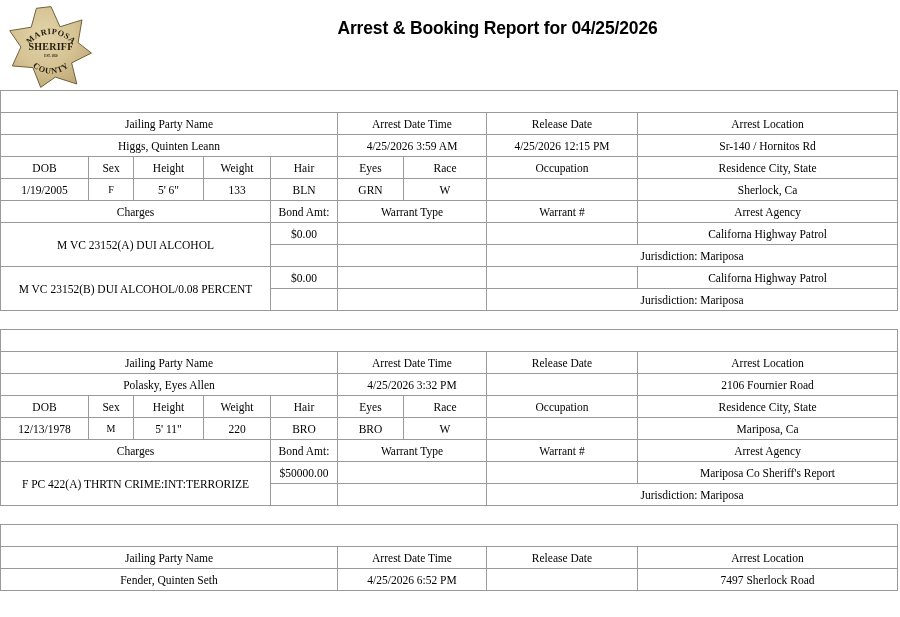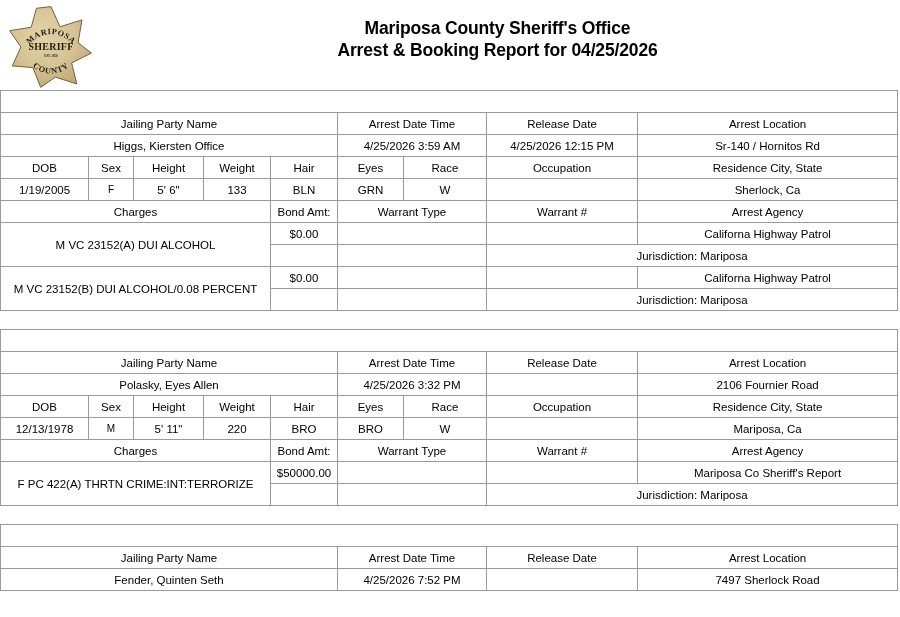--- a/index.html
+++ b/index.html
@@ -49,20 +49,21 @@
     width: 897px;
     margin: 0 0 0 0;
   }
   .booking + .booking { margin-top: 18px; }
 
   table.b-table {
     border-collapse: collapse;
     table-layout: fixed;
     width: 897px;
     font-size: 11.5px;
+    font-family: Liberation Serif, serif;
   }
   table.b-table td {
     border: 1px solid #9a9a9a;
     padding: 0 3px;
     height: 21px;
     text-align: center;
     vertical-align: middle;
     background: #ffffff;
     overflow: hidden;
     white-space: nowrap;
@@ -116,21 +117,20 @@
       </text>
       <text x="50" y="54" font-family="'Liberation Serif',serif" font-size="11.6" font-weight="bold" fill="#241c0c" text-anchor="middle" letter-spacing="0.3">SHERIFF</text>
       <text x="50" y="61.5" font-family="'Liberation Serif',serif" font-size="3.6" font-weight="bold" fill="#241c0c" text-anchor="middle">EST. 1850</text>
       <text font-family="'Liberation Serif',serif" font-size="9.6" font-weight="bold" fill="#241c0c" letter-spacing="0.9">
         <textPath href="#arcBot" startOffset="50%" text-anchor="middle">COUNTY</textPath>
       </text>
     </svg>
   </div>
 
   <div class="title-block">
-    <div class="title-line">Mariposa County Sheriff's Office</div>
     <div class="title-line">Arrest &amp; Booking Report for 04/25/2026</div>
   </div>
 </div>
 
 <div class="booking">
 <table class="b-table">
   <colgroup>
     <col style="width:88px">
         <col style="width:45px">
         <col style="width:70px">
@@ -147,21 +147,21 @@
         <tr class="bk-bar">
     <td colspan="11">Booking # 2026-00163</td>
   </tr>
   <tr class="hdr">
     <td colspan="5">Jailing Party Name</td>
     <td colspan="2">Arrest Date Time</td>
     <td colspan="2">Release Date</td>
     <td colspan="2">Arrest Location</td>
   </tr>
   <tr>
-    <td colspan="5">Higgs, Kiersten Office</td>
+    <td colspan="5">Higgs, Quinten Leann</td>
     <td colspan="2">4/25/2026 3:59 AM</td>
     <td colspan="2">4/25/2026 12:15 PM</td>
     <td colspan="2">Sr-140 / Hornitos Rd</td>
   </tr>
   <tr class="hdr">
     <td>DOB</td>
     <td>Sex</td>
     <td>Height</td>
     <td>Weight</td>
     <td>Hair</td>
@@ -314,19 +314,19 @@
     <td colspan="11">Booking # 2026-00165</td>
   </tr>
   <tr class="hdr">
     <td colspan="5">Jailing Party Name</td>
     <td colspan="2">Arrest Date Time</td>
     <td colspan="2">Release Date</td>
     <td colspan="2">Arrest Location</td>
   </tr>
   <tr>
     <td colspan="5">Fender, Quinten Seth</td>
-    <td colspan="2">4/25/2026 7:52 PM</td>
+    <td colspan="2">4/25/2026 6:52 PM</td>
     <td colspan="2"></td>
     <td colspan="2">7497 Sherlock Road</td>
   </tr>
 </tbody>
     </table>
 </div>
 
 </body></html>

